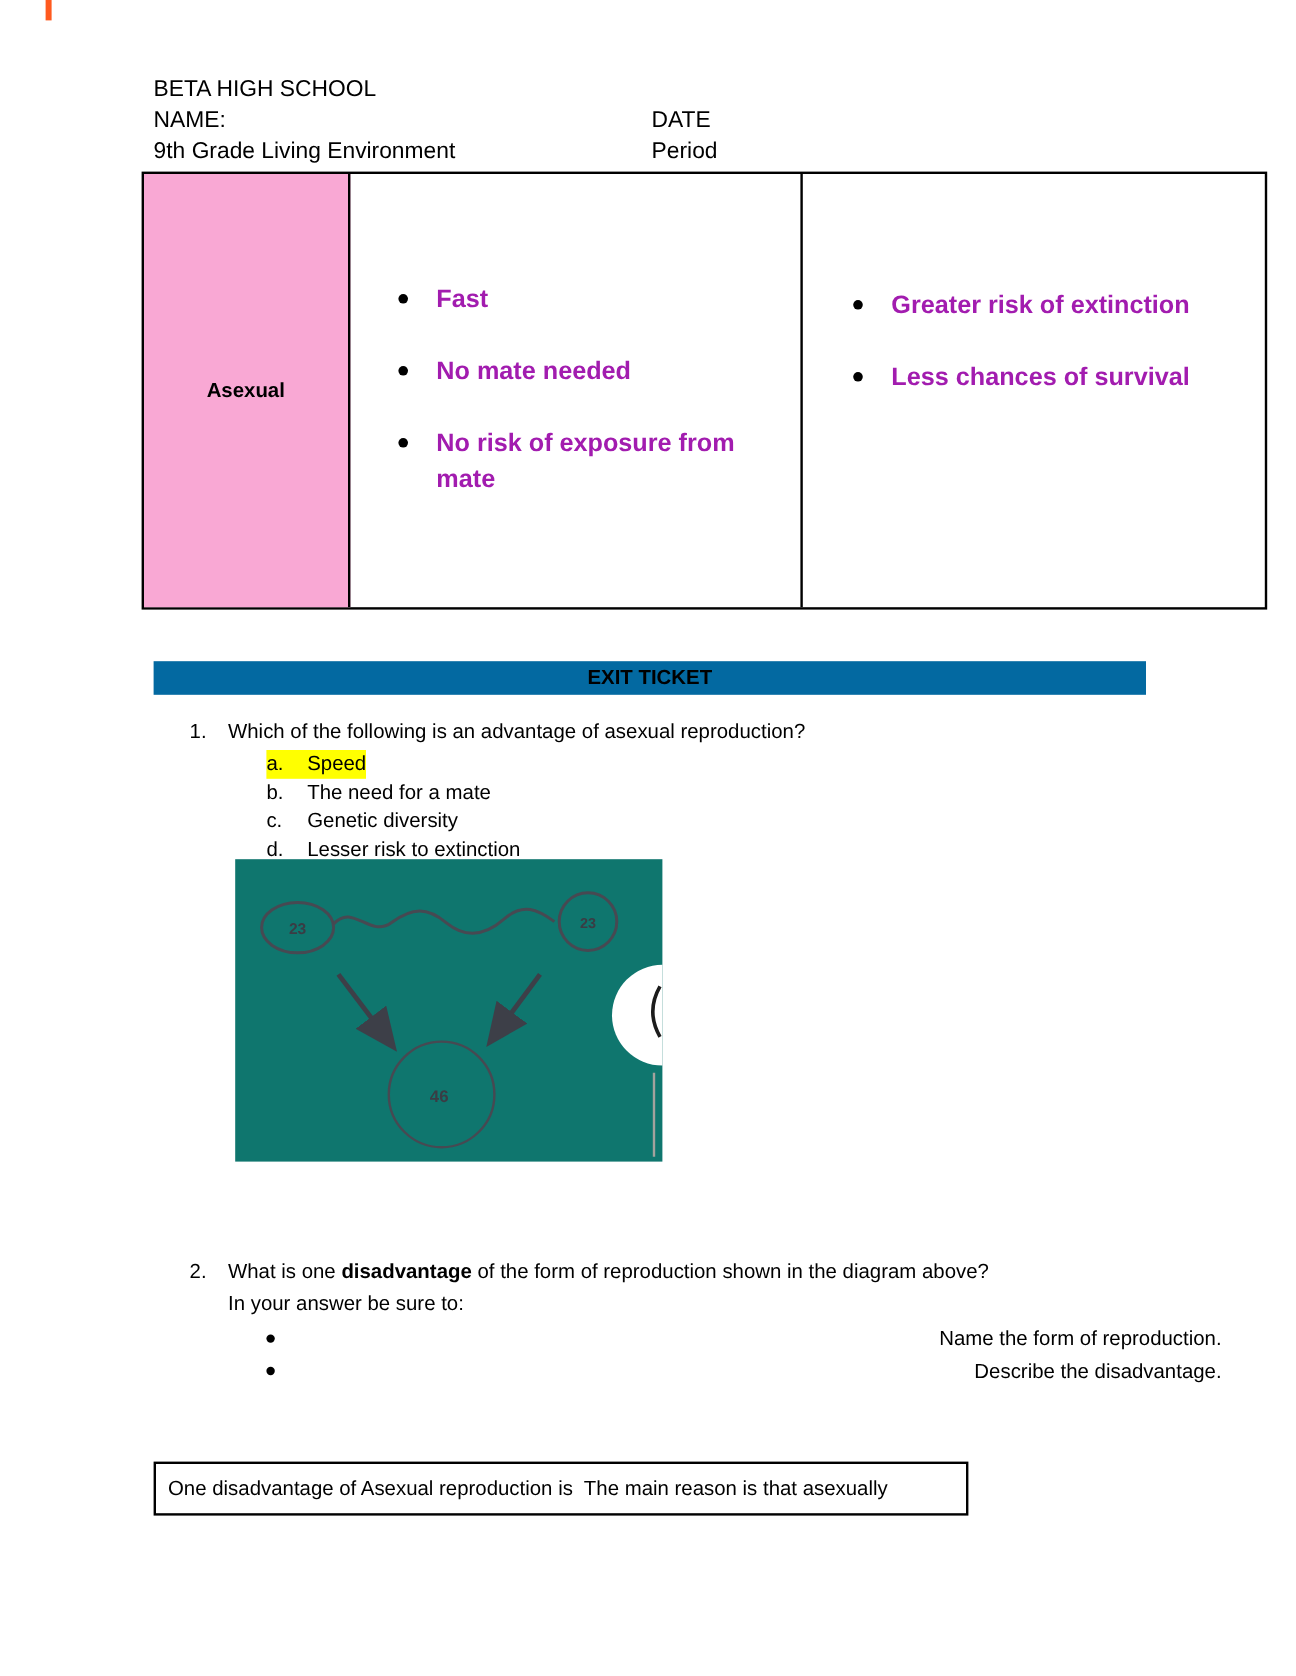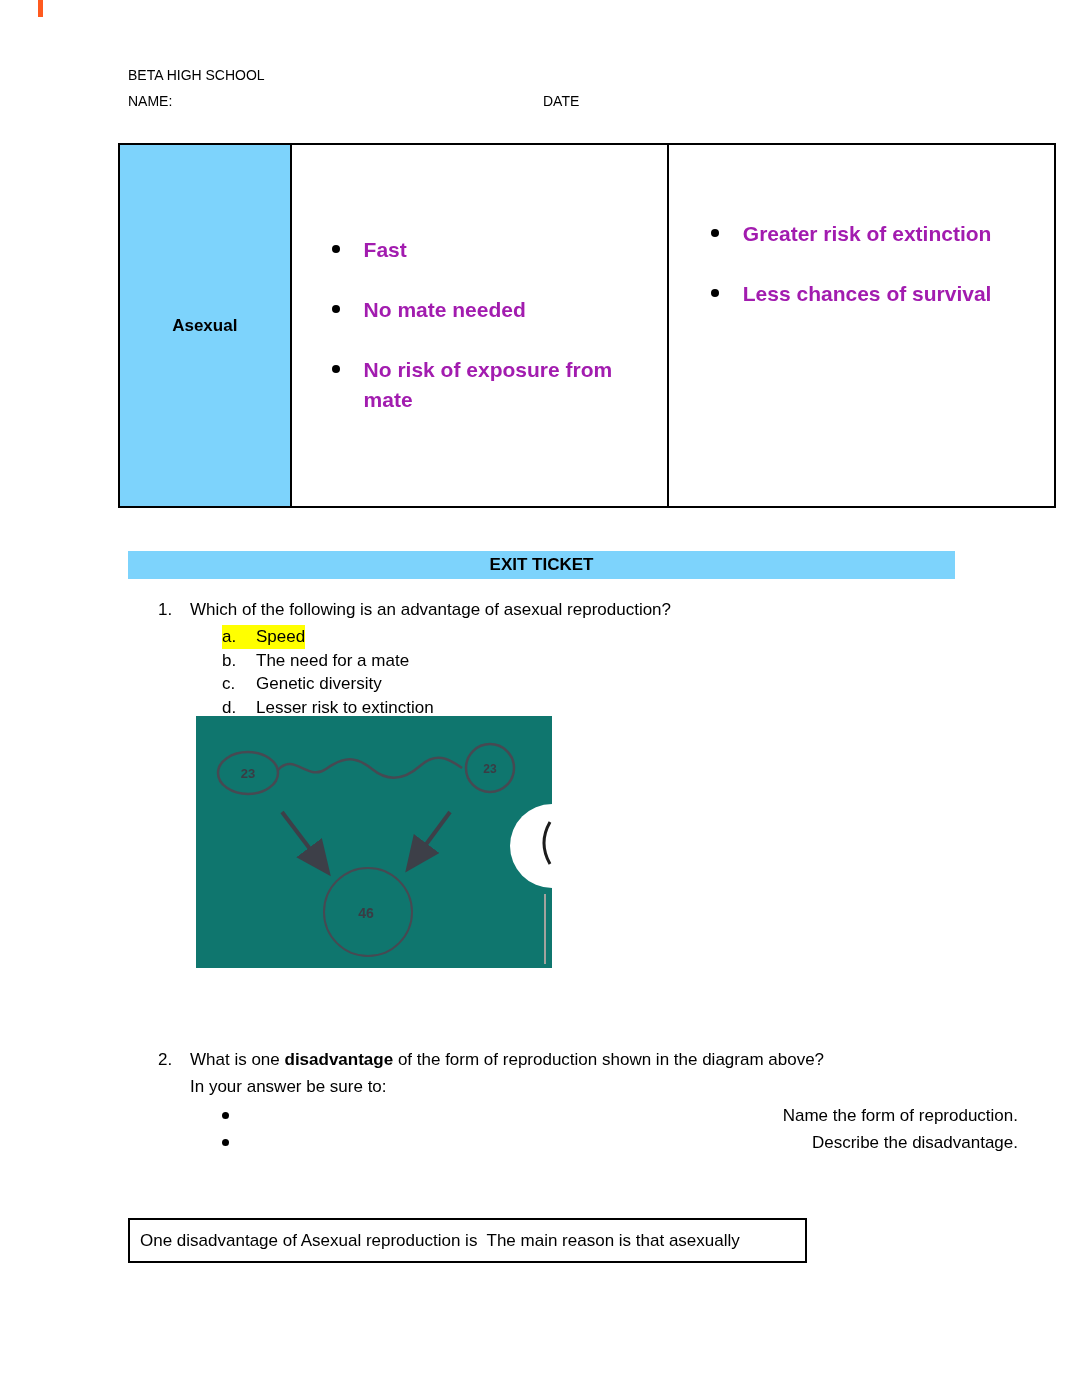--- a/index.html
+++ b/index.html
@@ -11,51 +11,51 @@
     color: #000;
     overflow: hidden;
   }
 
   .edge-marker {
     position: absolute; left: 38px; top: 0; width: 5px; height: 17px;
     background: #ff5a1f;
   }
 
   
-  .doc-header { position: absolute; left: 128px; top: 62px; width: 830px; font-size: 14px; }
+  .doc-header { position: absolute; left: 128px; top: 62px; width: 830px; font-size: 19px; }
   .doc-header .line { position: relative; height: 26px; line-height: 26px; }
   .doc-header .right-col { position: absolute; left: 415px; top: 0; }
 
   
   .repro-table {
     position: absolute; left: 118px; top: 143px; width: 938px; height: 365px;
     border: 2px solid #000; display: flex;
   }
   .cell { height: 100%; }
   .cell-label {
-    width: 172px; background: #7dd3fc; border-right: 2px solid #000;
+    width: 172px; background: #f9a8d4; border-right: 2px solid #000;
     display: flex; align-items: center; justify-content: center;
     font-weight: bold; font-size: 17px;
   }
   .cell-adv { width: 378px; border-right: 2px solid #000; padding: 90px 0 0 40px; }
-  .cell-dis { width: 386px; padding: 74px 0 0 42px; }
+  .cell-dis { width: 386px; padding: 95px 0 0 42px; }
   .bullet-item { display: flex; margin-bottom: 30px; }
   .bullet-item .dot {
     width: 8px; height: 8px; border-radius: 50%; background: #000;
     margin: 10px 24px 0 0; flex: 0 0 auto;
   }
   .red-text {
     color: #a21caf; font-weight: bold; font-size: 21px; line-height: 30px;
     max-width: 300px;
   }
 
   
   .exit-bar {
     position: absolute; left: 128px; top: 551px; width: 827px; height: 28px;
-    background: #7dd3fc; text-align: center; line-height: 28px;
+    background: #0369a1; text-align: center; line-height: 28px;
     font-weight: bold; font-size: 17px;
   }
 
   
   .q1 { position: absolute; left: 158px; top: 598px; width: 820px; font-size: 17px; }
   .q-line { display: flex; line-height: 24px; }
   .q-num { width: 32px; flex: 0 0 auto; }
   .options { margin-left: 64px; margin-top: 3px; }
   .option { display: flex; line-height: 23.5px; }
   .opt-letter { width: 34px; flex: 0 0 auto; }
@@ -94,20 +94,24 @@
 <div class="edge-marker"></div>
 
 <div class="doc-header">
   <div class="line">
     <span>BETA HIGH SCHOOL</span>
   </div>
   <div class="line">
     <span>NAME:</span>
     <span class="right-col">DATE</span>
   </div>
+  <div class="line">
+    <span>9th Grade Living Environment</span>
+    <span class="right-col">Period</span>
+  </div>
 </div>
 
 <div class="repro-table">
   <div class="cell cell-label">
     <span>Asexual</span>
   </div>
   <div class="cell cell-adv">
     <div class="bullet-item">
       <span class="dot"></span>
       <span class="red-text">Fast</span>

